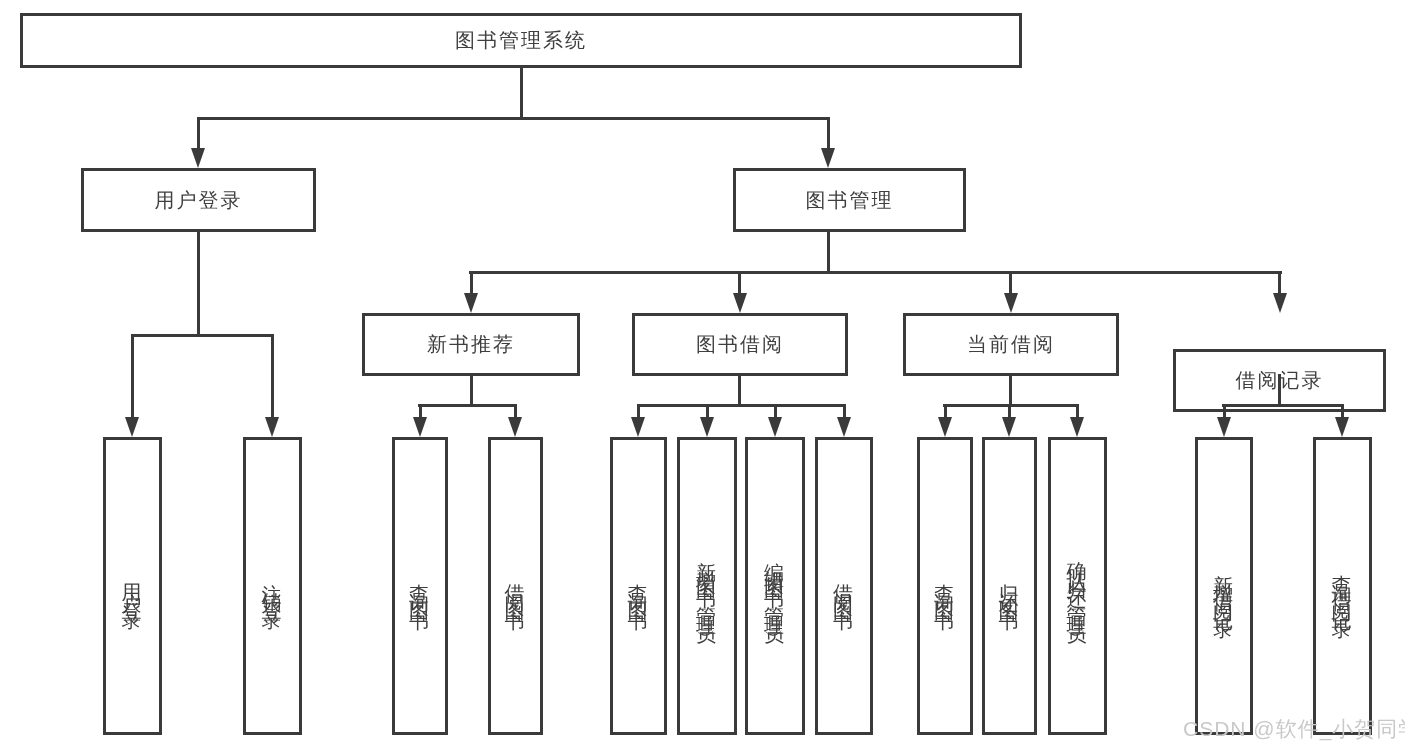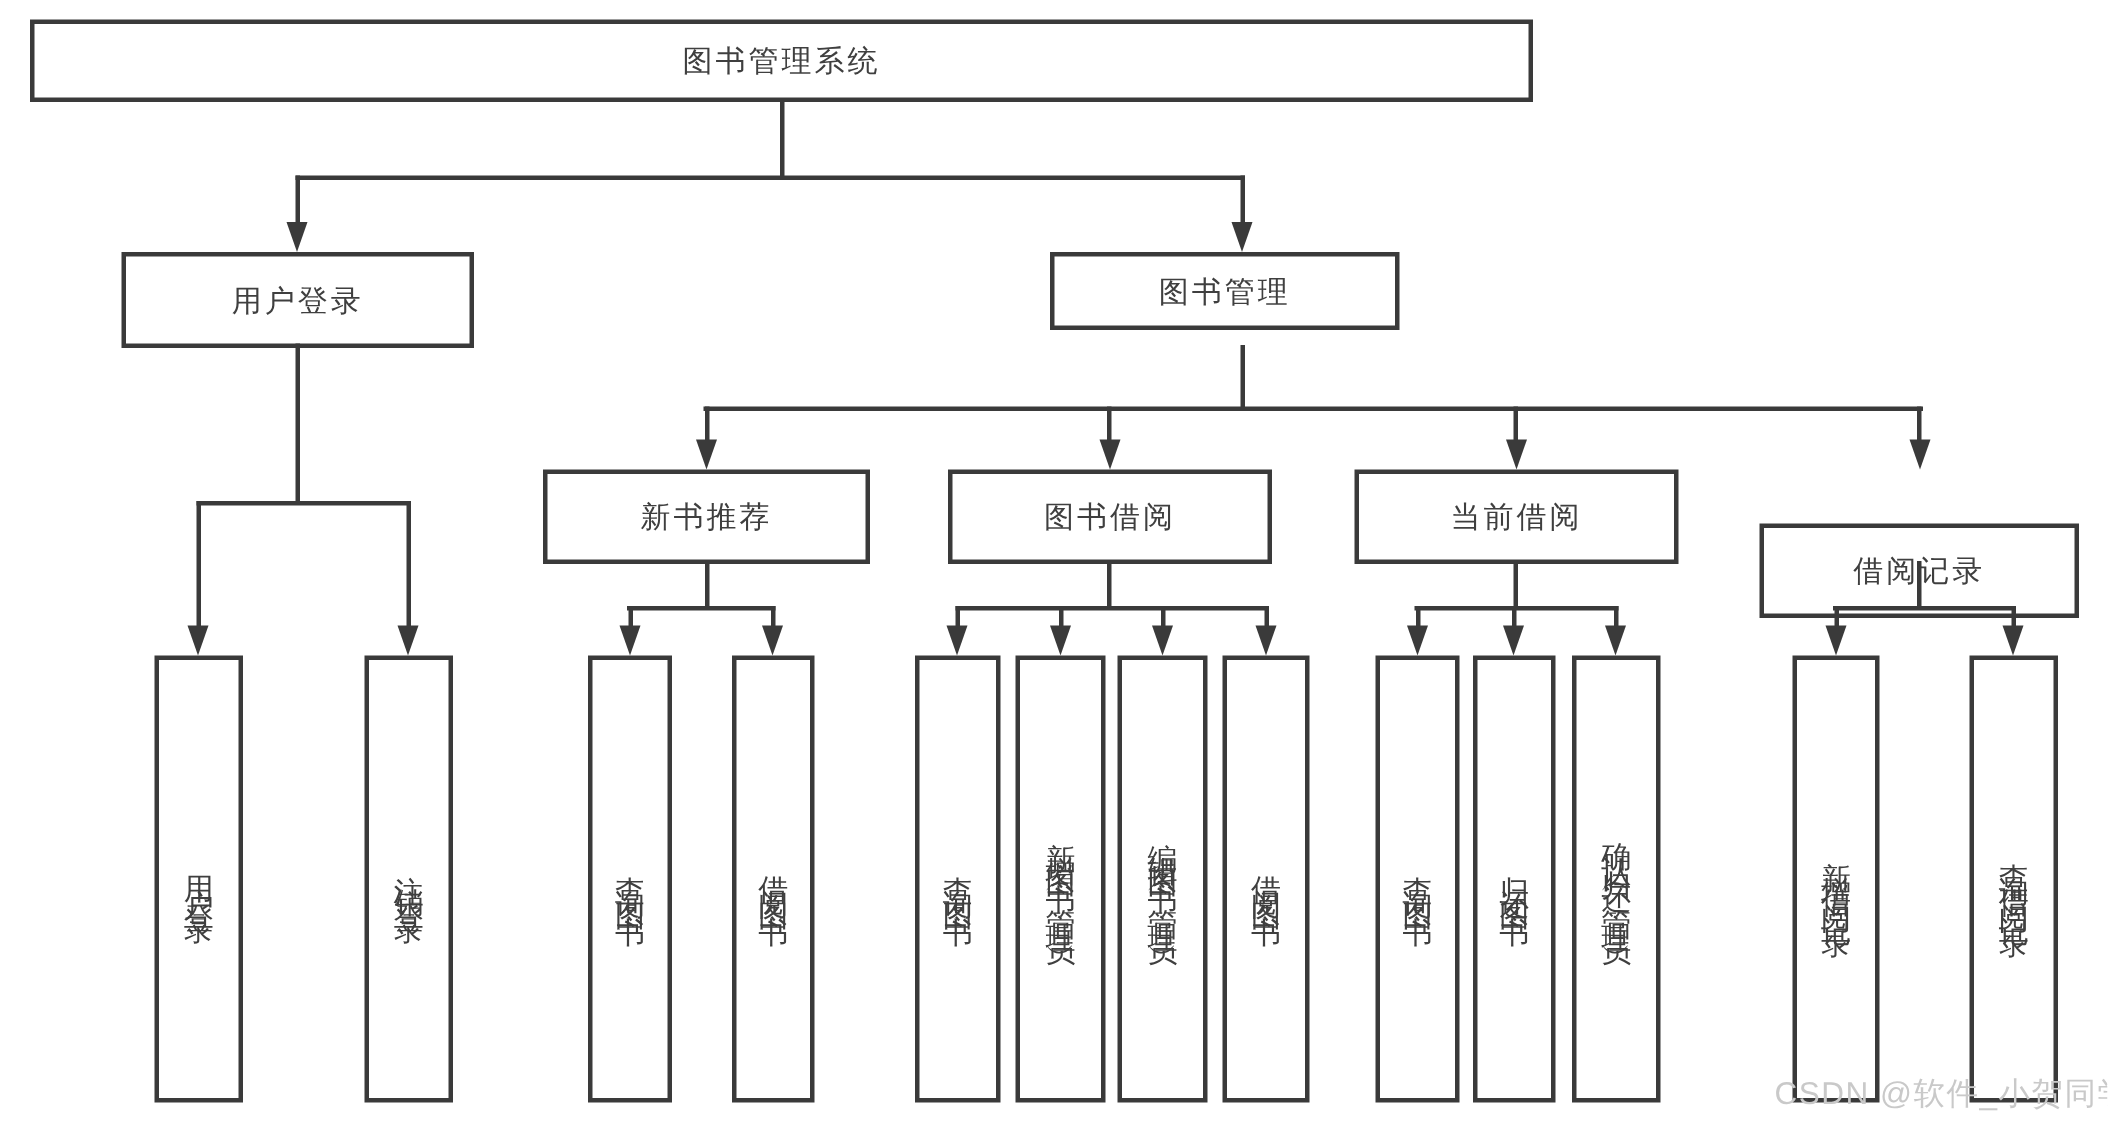--- a/index.html
+++ b/index.html
@@ -57,21 +57,21 @@
 <div id="canvas">
 
   <div class="box" style="left:20px; top:13px; width:1002px; height:55px;">
     <span>图书管理系统</span>
   </div>
 
   <div class="box" style="left:81px; top:168px; width:235px; height:64px;">
     <span>用户登录</span>
   </div>
 
-  <div class="box" style="left:700px; top:168px; width:233px; height:52px;">
+  <div class="box" style="left:733px; top:168px; width:233px; height:64px;">
     <span>图书管理</span>
   </div>
 
   <div class="box" style="left:632px; top:313px; width:216px; height:63px;">
     <span>图书借阅</span>
   </div>
 
   <div class="box" style="left:362px; top:313px; width:218px; height:63px;">
     <span>新书推荐</span>
   </div>

